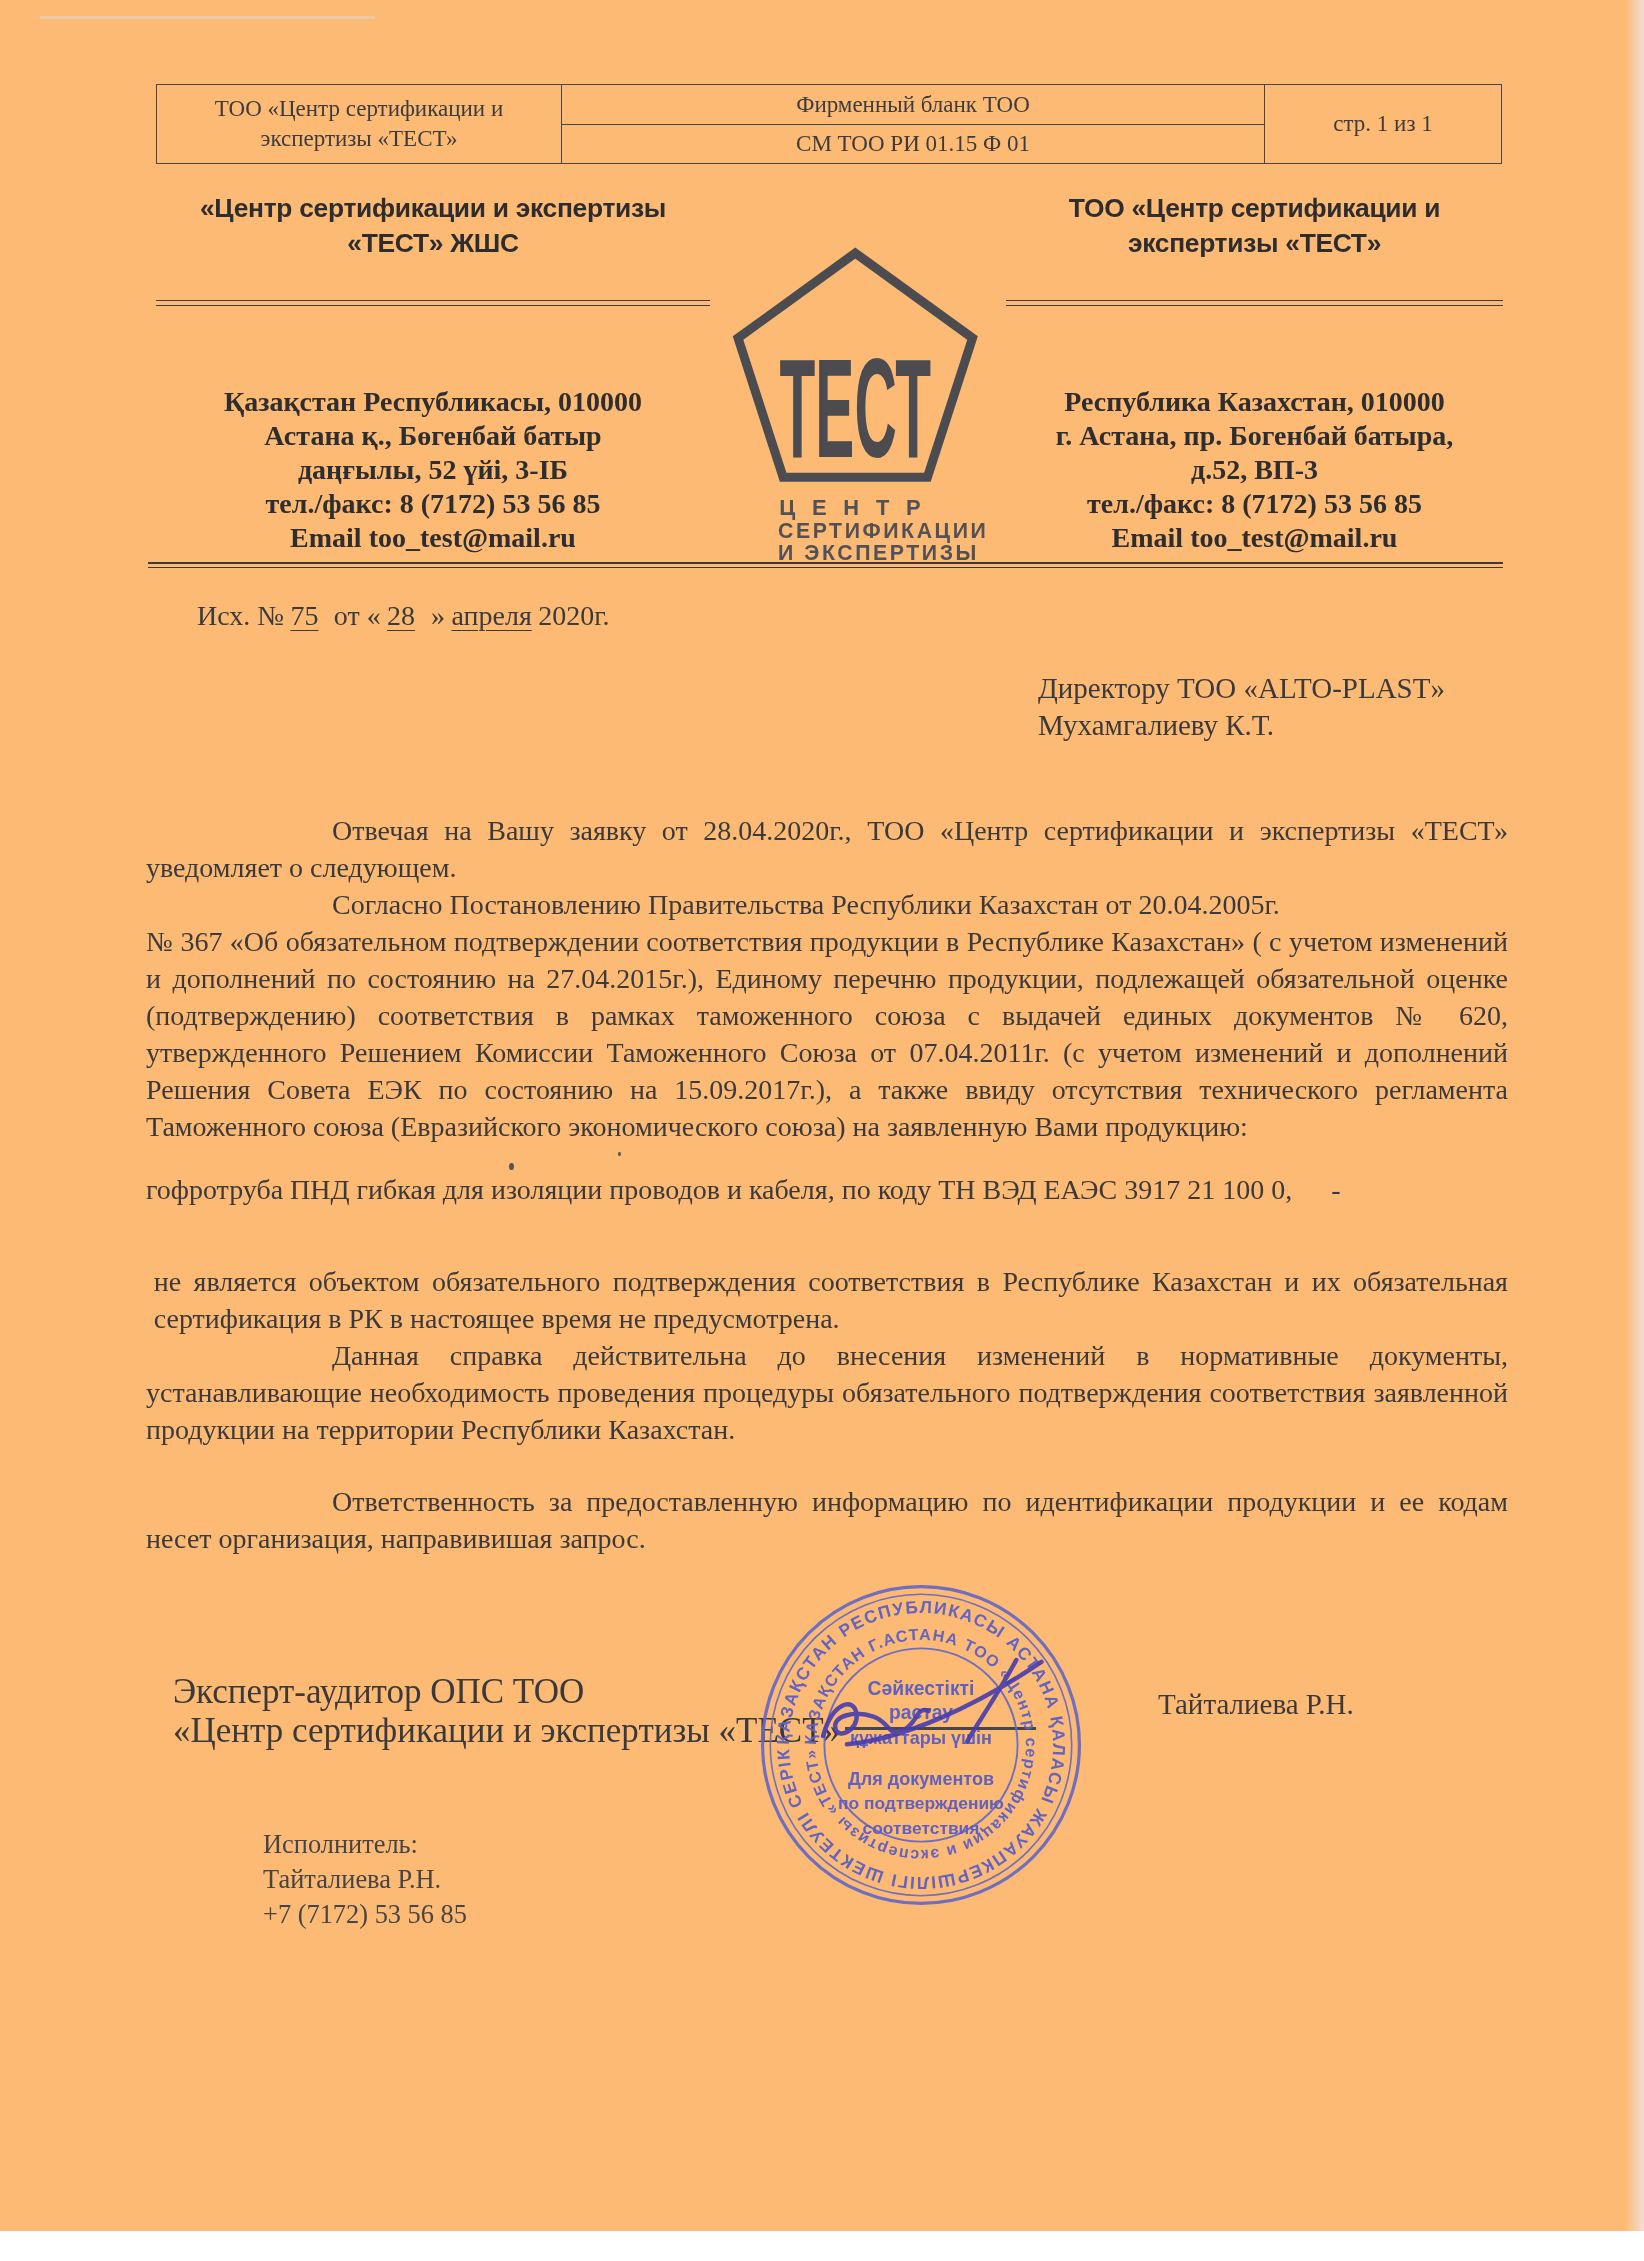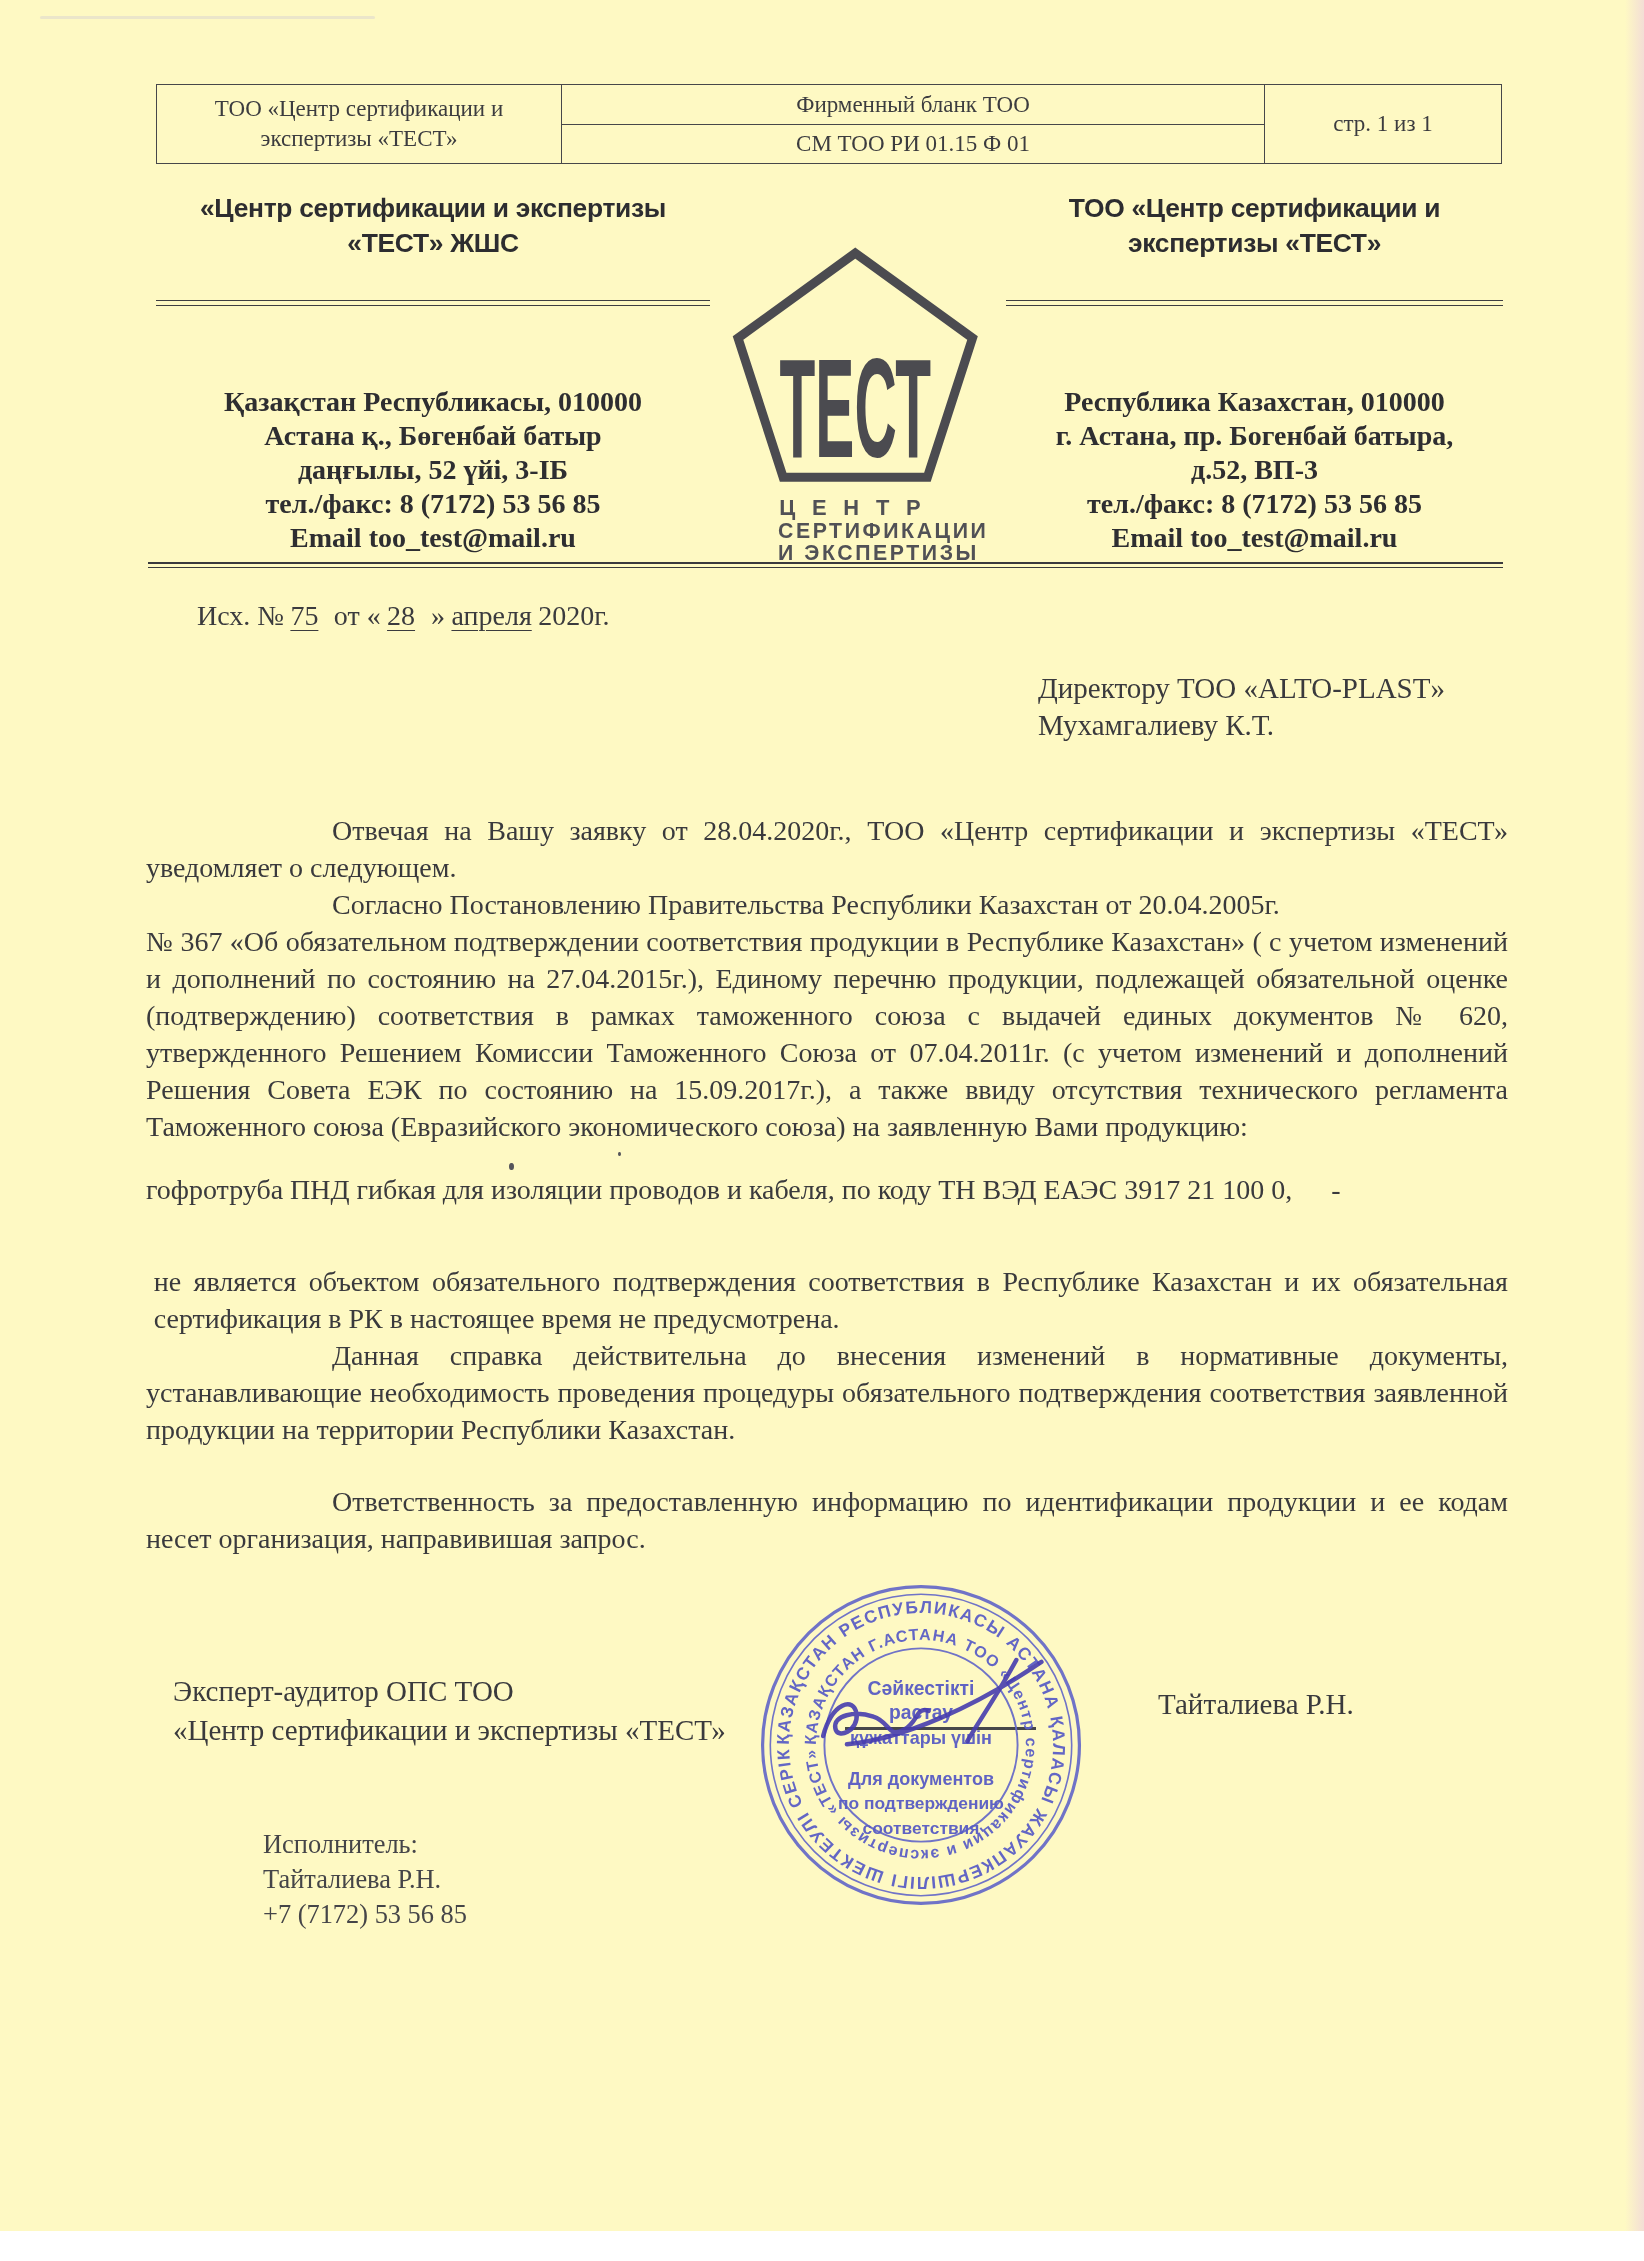--- a/index.html
+++ b/index.html
@@ -1,19 +1,19 @@
 <!DOCTYPE html>
 <html lang="ru" style="font-size:10.3px"><head>
 <meta charset="utf-8">
 <style>
   * { margin:0; padding:0; box-sizing:border-box; }
   html,body { background:#fcfaf5; }
   .page {
     position:relative; width:1644px; height:2261px;
-    background:#fef9c3; overflow:hidden;
+    background:#fdba74; overflow:hidden;
     font-family:"Liberation Serif", serif; color:#39393b;
   }
   
   .edge-pink { position:absolute; right:0; top:0; width:19.3px; height:100%;
     background:linear-gradient(to right, rgba(243,223,216,0), #f3ded6); }
   .edge-bottom { position:absolute; left:0; bottom:0; width:100%; height:30px; background:#ffffff; }
   .streak { position:absolute; left:40px; top:15.5px; width:335px; height:3.9px;
     background:#dad7d0; opacity:.55; border-radius:1.9px; }
   .speck { position:absolute; background:#55555a; border-radius:50%; }
 
@@ -55,21 +55,21 @@
   .body-text { position:absolute; left:146px; top:812px; width:1362px;
     font-size:28px; line-height:37px; text-align:justify; color:#3a3a3d; }
   .p-indent { text-indent:186px; }
   .p3 { margin-top:26px; text-align:left; display:flex;gap:8px; }
   .p3 .dash { margin-left:31px; }
   .p4 { margin-top:55px; padding-left:7.7px; }
   .p5 { }
   .p6 { margin-top:35px; }
 
   
-  .sig-role { position:absolute; left:173px; top:1672px; font-size:29px; line-height:39px; color:#3a3a3d; }
+  .sig-role { position:absolute; left:173px; top:1672px; font-size:35px; line-height:39px; color:#3a3a3d; }
   .sig-line { position:absolute; left:845px; top:1727px; width:191px; height:2.6px; background:#47474a; }
   .signer-name { position:absolute; left:1158px; top:1688px; font-size:29px; color:#3a3a3d; }
   .stamp { position:absolute; left:760px; top:1584px; width:322px; height:322px; }
   .executor { position:absolute; left:263px; top:1827px; font-size:26.4px; line-height:35px; color:#454548; }
 
   
   .stamp text, .stamp textPath { font-family:"Liberation Sans", sans-serif; }
   .logo-wrap text { font-family:"Liberation Sans", sans-serif; }
 </style>
 </head>

